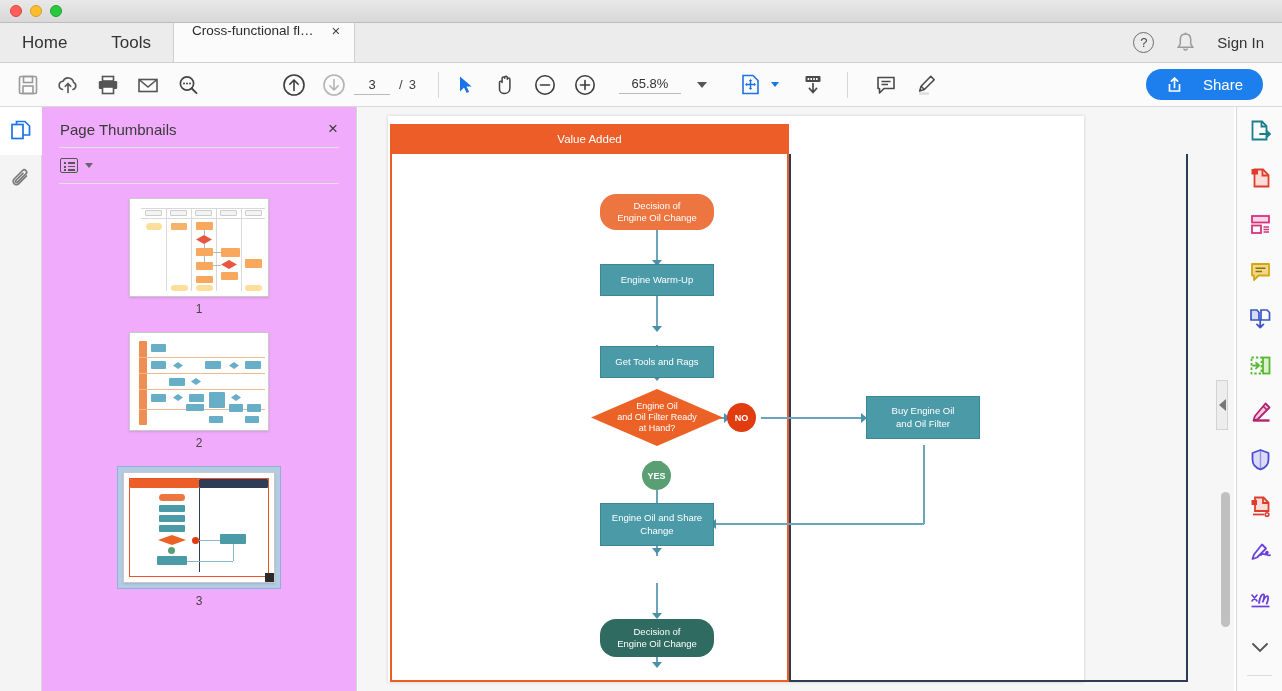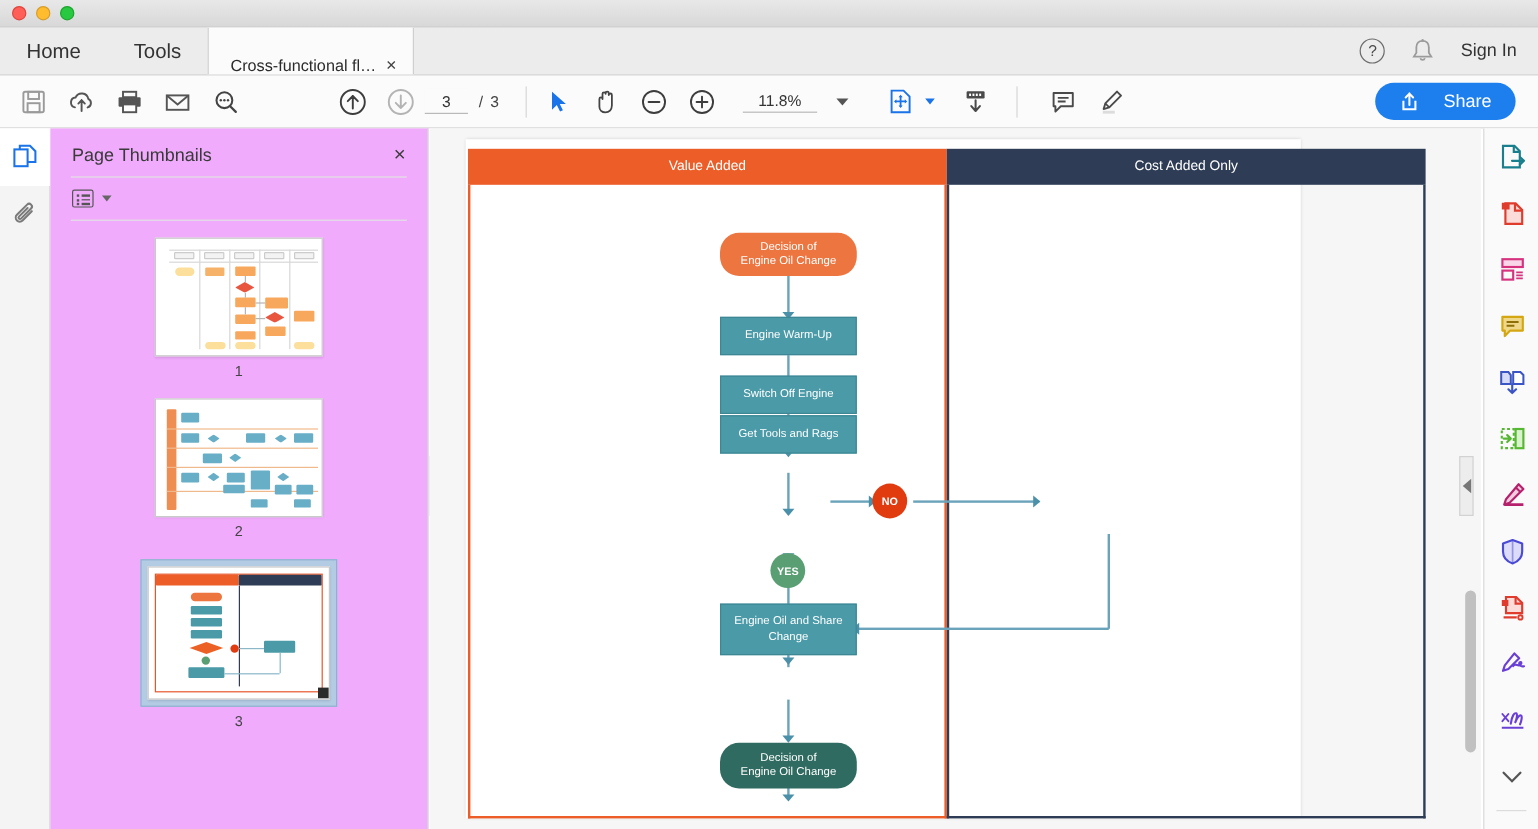--- a/index.html
+++ b/index.html
@@ -43,21 +43,21 @@
   #tabbar {
     position: absolute; left: 0; top: 23px; width: 1282px; height: 40px;
     background: #ececec; border-bottom: 1px solid #cfcfcf;
     display: flex; align-items: stretch;
   }
   .menu-item {
     display: flex; align-items: center; padding: 0 22px;
     font-size: 17px; color: #333;
   }
   .tab-doc {
-    display: flex; align-items: flex-end; gap: 8px;
+    display: flex; align-items: flex-start; gap: 18px;
     padding: 0 14px 0 18px; background: #fbfbfb;
     border-left: 1px solid #cfcfcf; border-right: 1px solid #cfcfcf;
     font-size: 13.5px; color: #2b2b2b; min-width: 172px;
   }
   .tab-close {
     font-size: 15px; color: #444; line-height: 1; cursor: pointer;
   }
   #tab-right {
     margin-left: auto; display: flex; align-items: center; gap: 22px;
     padding-right: 18px;
@@ -356,21 +356,21 @@
     </svg>
   </div>
   <div class="tb-icon">
     <svg width="24" height="24" viewBox="0 0 24 24">
       <circle cx="12" cy="12" r="9.2" fill="none" stroke="#3d3d3d" stroke-width="1.6"></circle>
       <path d="M7.5 12 L16.5 12 M12 7.5 L12 16.5" stroke="#3d3d3d" stroke-width="1.6" stroke-linecap="round"></path>
     </svg>
   </div>
 
   <div style="width:14px"></div>
-  <div id="zoombox">11.8%</div>
+  <div id="zoombox">65.8%</div>
   <div style="width:16px"></div>
   <div class="caret-d"></div>
 
   <div style="width:24px"></div>
   <div class="tb-icon">
     <svg width="23" height="23" viewBox="0 0 23 23">
       <path d="M4 2.5 L14 2.5 L19 7.5 L19 20.5 L4 20.5 Z" fill="none" stroke="#1a73e8" stroke-width="1.6"></path>
       <path d="M11.5 7 L11.5 16 M7 11.5 L16 11.5" stroke="#1a73e8" stroke-width="1.5"></path>
       <path d="M11.5 6 L9.8 8 L13.2 8 Z M11.5 17 L9.8 15 L13.2 15 Z M6 11.5 L8 9.8 L8 13.2 Z M17 11.5 L15 9.8 L15 13.2 Z" fill="#1a73e8"></path>
     </svg>
@@ -550,23 +550,20 @@
   <div class="tri-left"></div>
 </div>
 
 <div id="docarea">
   <div id="page">
     <div id="swim">
 
       <div class="lane-head" style="left:0;top:0;width:399px;background:#ec5d28">
         <span>Value Added</span>
       </div>
-      <div class="lane-head" style="left:399px;top:0;width:399px;background:#2e3d55">
-        <span>Cost Added Only</span>
-      </div>
 
       <div style="position:absolute;left:0;top:30px;width:399px;height:528px;border:2px solid #ec5d28;border-top:none"></div>
       <div style="position:absolute;left:399px;top:30px;width:399px;height:528px;border:2px solid #2e3d55;border-top:none;border-left:2px solid #2e3d55"></div>
 
       <div class="conn" style="left:266px;top:106px;width:1.6px;height:34px"></div>
       <div class="arrow-d" style="left:262px;top:136px"></div>
       <div class="conn" style="left:266px;top:172px;width:1.6px;height:34px"></div>
       <div class="arrow-d" style="left:262px;top:202px"></div>
       <div class="conn" style="left:266px;top:221px;width:1.6px;height:34px"></div>
       <div class="arrow-d" style="left:262px;top:251px"></div>
@@ -592,31 +589,38 @@
       <div class="conn" style="left:324px;top:399px;width:210px;height:1.6px"></div>
       <div class="arrow-l" style="left:320px;top:395px"></div>
 
       <div class="node n-term n-orange" style="left:210px;top:70px;width:114px;height:36px">
         <span style="white-space:pre-line">Decision of
 Engine Oil Change</span>
       </div>
       <div class="node n-rect" style="left:210px;top:140px;width:114px;height:32px">
         <span style="white-space:pre-line">Engine Warm-Up</span>
       </div>
-      <div class="node n-rect" style="left:210px;top:189px;width:114px;height:32px">
-        <span style="white-space:pre-line">Switch Off Engine</span>
-      </div>
       <div class="node n-rect" style="left:210px;top:222px;width:114px;height:32px">
         <span style="white-space:pre-line">Get Tools and Rags</span>
       </div>
 
+      <div class="diamond-wrap" style="left:201px;top:265px;width:132px;height:57px">
+        <div class="diamond-shape"></div>
+        <div class="diamond-txt" style="white-space:pre-line">Engine Oil
+and Oil Filter Ready
+at Hand?</div>
+      </div>
 
       <div class="circ-node c-no" style="left:337px;top:279px;width:29px;height:29px">NO</div>
       <div class="circ-node c-yes" style="left:252px;top:337px;width:29px;height:29px">YES</div>
 
+      <div class="node n-rect" style="left:476px;top:272px;width:114px;height:43px">
+        <span style="white-space:pre-line">Buy Engine Oil
+and Oil Filter</span>
+      </div>
 
       <div class="node n-rect" style="left:210px;top:379px;width:114px;height:43px">
         <span style="white-space:pre-line">Engine Oil and Share
 Change</span>
       </div>
       <div class="node n-term n-green" style="left:210px;top:495px;width:114px;height:38px">
         <span style="white-space:pre-line">Decision of
 Engine Oil Change</span>
       </div>
 

